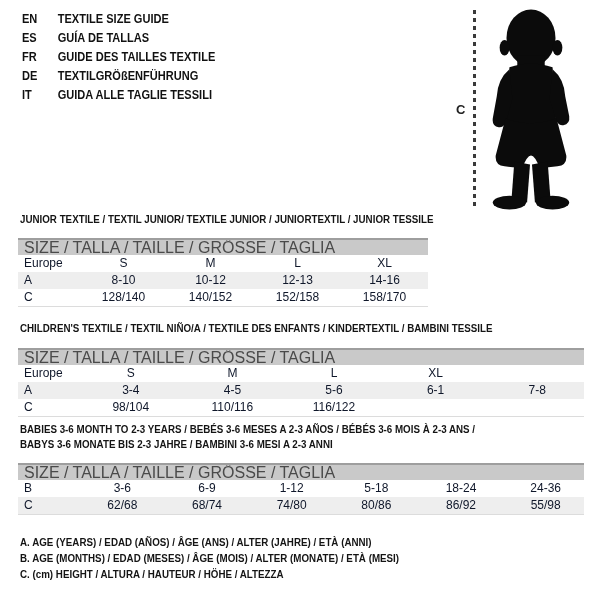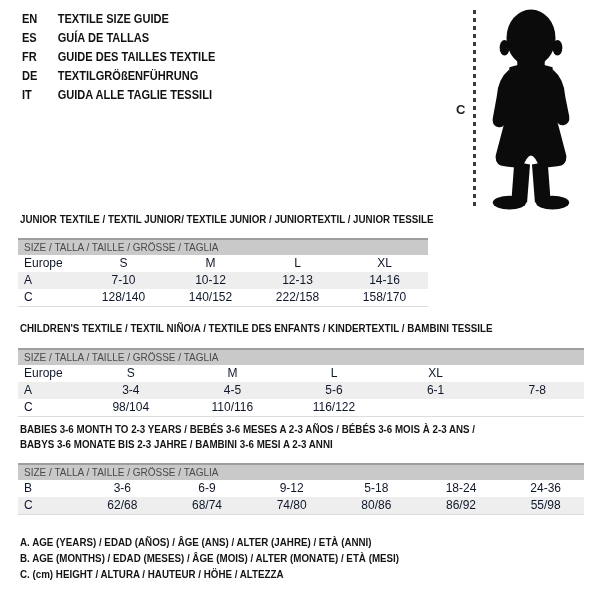--- a/index.html
+++ b/index.html
@@ -27,21 +27,21 @@
   #sec1-title { top:212px; }
   #sec2-title { top:321px; }
   #sec3-title { top:422px; }
 
   
   .size-table { position:absolute; left:18px; border-bottom:1px solid #dcdcdc; }
   #table1 { top:238px; width:410px; }
   #table2 { top:348px; width:570px; }
   #table3 { top:463px; width:570px; }
   .size-bar { height:17px; background:#c9c9c9; border-top:2px solid #9e9e9e;
-    font-size:10px; line-height:15px; color:#4a4a4a; padding-left:6px; white-space:nowrap; overflow:hidden; }
+    font-size:16px; line-height:15px; color:#4a4a4a; padding-left:6px; white-space:nowrap; overflow:hidden; }
   .t-row { display:grid; height:17px; font-size:12px; line-height:17px; color:#0f172a; }
   .t-row.shaded { background:#eeeeee; }
   .t-label { text-align:left; padding-left:6px; }
   .t-val { text-align:center; }
 
   
   .footnotes { position:absolute; left:20px; top:534px; }
   .foot-line { font-size:11.5px; font-weight:bold; line-height:16px; color:#141414;
     transform:scaleX(0.85); transform-origin:left center; white-space:nowrap; }
 </style>
@@ -99,30 +99,30 @@
     <div class="rows">
         <div class="t-row" style="grid-template-columns: 62px repeat(4, 1fr);">
           <span class="t-label">Europe</span>
           <span class="t-val">S</span>
           <span class="t-val">M</span>
           <span class="t-val">L</span>
           <span class="t-val">XL</span>
         </div>
         <div class="t-row shaded" style="grid-template-columns: 62px repeat(4, 1fr);">
           <span class="t-label">A</span>
-          <span class="t-val">7-10</span>
+          <span class="t-val">8-10</span>
           <span class="t-val">10-12</span>
           <span class="t-val">12-13</span>
           <span class="t-val">14-16</span>
         </div>
         <div class="t-row" style="grid-template-columns: 62px repeat(4, 1fr);">
           <span class="t-label">C</span>
           <span class="t-val">128/140</span>
           <span class="t-val">140/152</span>
-          <span class="t-val">222/158</span>
+          <span class="t-val">152/158</span>
           <span class="t-val">158/170</span>
         </div>
       </div>
   </div>
 
   <div id="sec2-title" class="sec-title">CHILDREN'S TEXTILE / TEXTIL NIÑO/A / TEXTILE DES ENFANTS / KINDERTEXTIL / BAMBINI TESSILE</div>
   <div id="table2" class="size-table">
     <div class="size-bar">SIZE / TALLA / TAILLE / GRÖSSE / TAGLIA</div>
     <div class="rows">
         <div class="t-row" style="grid-template-columns: 62px repeat(5, 1fr);">
@@ -151,21 +151,21 @@
 
   <div id="sec3-title" class="sec-title">BABIES 3-6 MONTH TO 2-3 YEARS / BEBÉS 3-6 MESES A 2-3 AÑOS / BÉBÉS 3-6 MOIS À 2-3 ANS /
 BABYS 3-6 MONATE BIS 2-3 JAHRE / BAMBINI 3-6 MESI A 2-3 ANNI</div>
   <div id="table3" class="size-table">
     <div class="size-bar">SIZE / TALLA / TAILLE / GRÖSSE / TAGLIA</div>
     <div class="rows">
         <div class="t-row" style="grid-template-columns: 62px repeat(6, 1fr);">
           <span class="t-label">B</span>
           <span class="t-val">3-6</span>
           <span class="t-val">6-9</span>
-          <span class="t-val">9-12</span>
+          <span class="t-val">1-12</span>
           <span class="t-val">5-18</span>
           <span class="t-val">18-24</span>
           <span class="t-val">24-36</span>
         </div>
         <div class="t-row shaded" style="grid-template-columns: 62px repeat(6, 1fr);">
           <span class="t-label">C</span>
           <span class="t-val">62/68</span>
           <span class="t-val">68/74</span>
           <span class="t-val">74/80</span>
           <span class="t-val">80/86</span>

